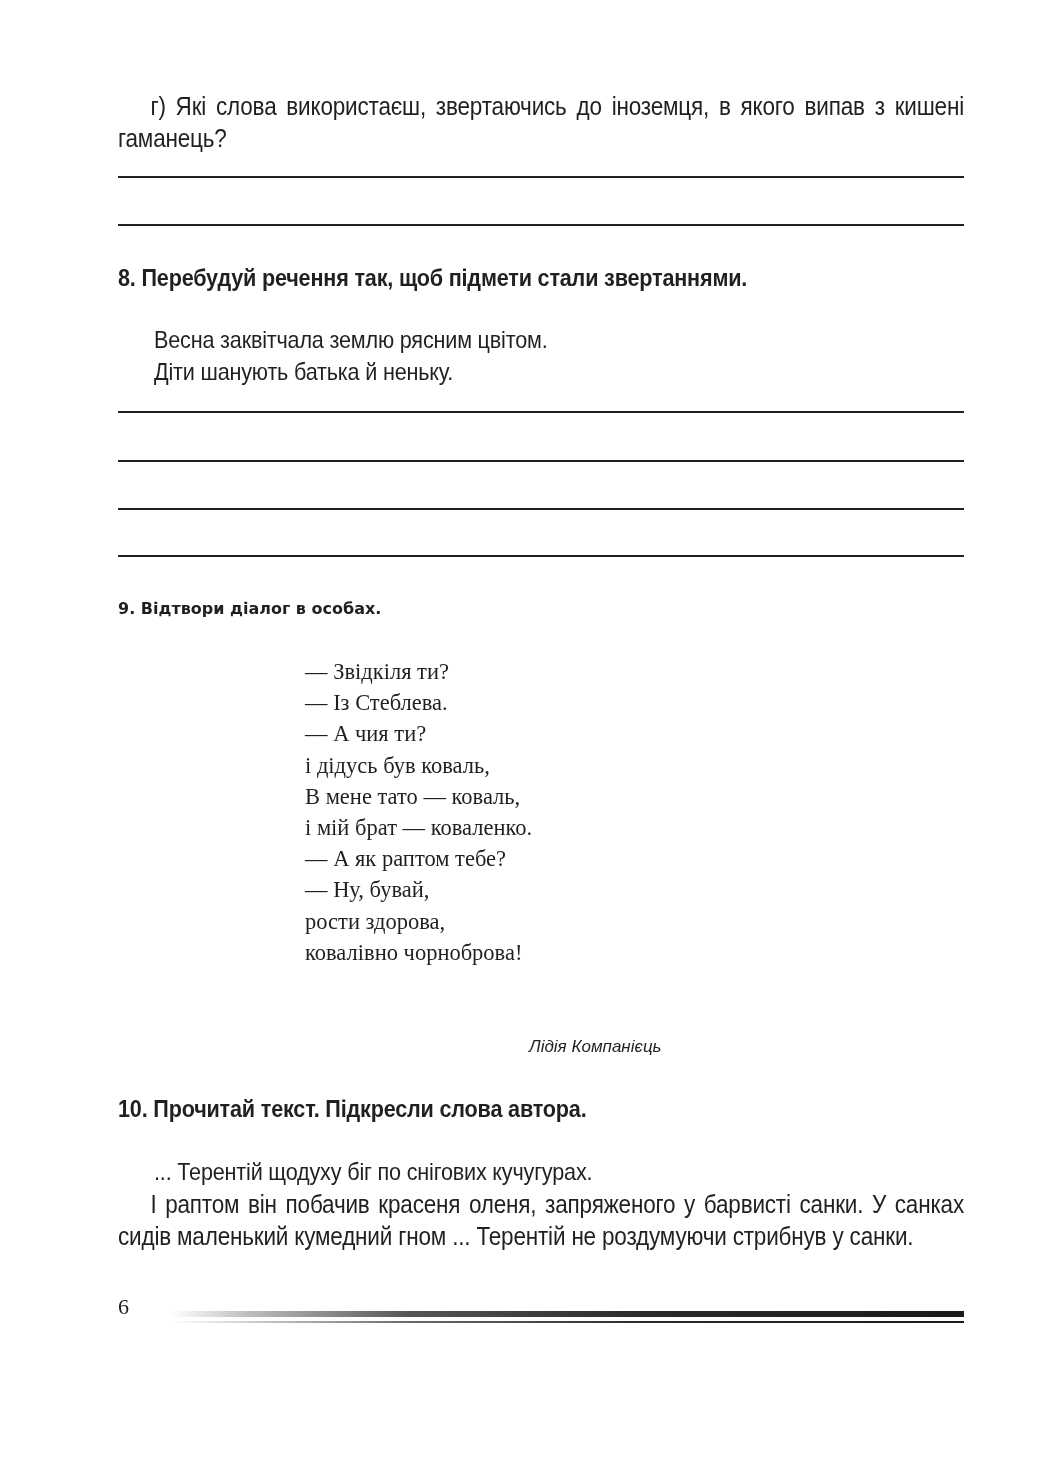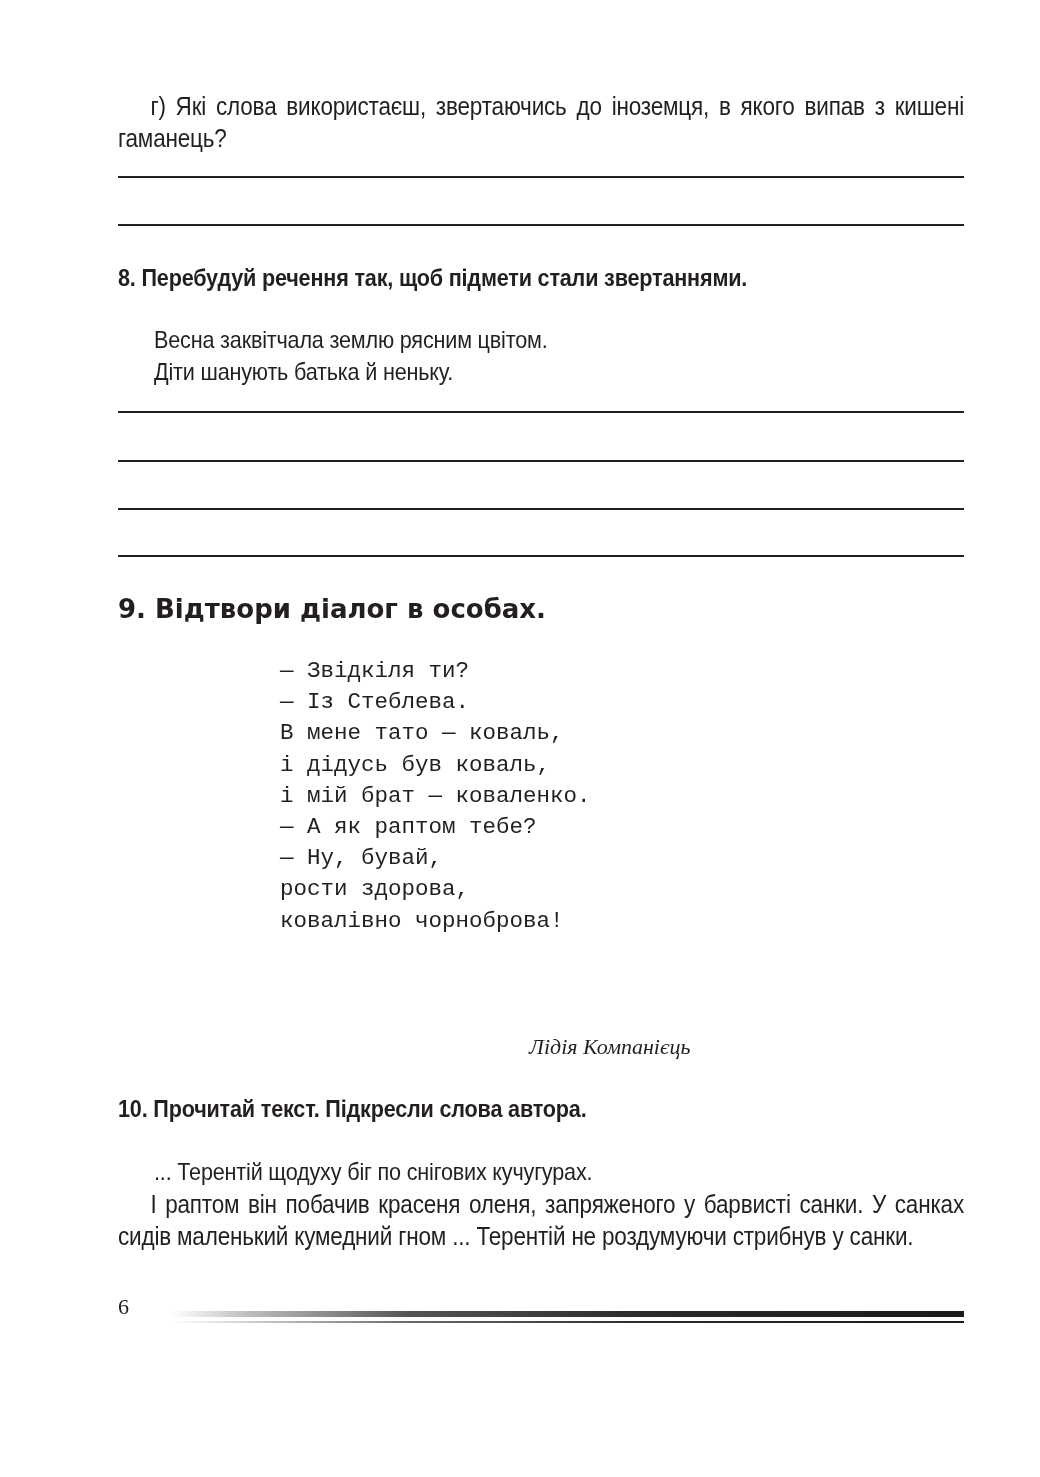--- a/index.html
+++ b/index.html
@@ -4,48 +4,49 @@
 <style>
   html, body { margin: 0; padding: 0; background: #ffffff; }
   body { width: 1040px; height: 1477px; position: relative; overflow: hidden; color: #231f20; }
   .narrow { font-family: "Liberation Sans", sans-serif; font-size: 25px; line-height: 32px; letter-spacing: -0.2px; transform-origin: left top; }
   .p { position: absolute; left: 118px; width: 846px; }
   .justify { text-align: justify; text-align-last: left; }
   .indent { text-indent: 36px; }
   .heading { position: absolute; left: 118px; font-family: "Liberation Sans", sans-serif; font-weight: bold; font-size: 24px; line-height: 30px; }
   .line { position: absolute; left: 118px; width: 846px; height: 0; border-top: 2px solid #231f20; }
   .plain { position: absolute; left: 154px; font-family: "Liberation Sans", sans-serif; font-size: 24px; line-height: 32px; }
-  .poem { position: absolute; left: 280px; font-family: Liberation Mono, monospace; font-size: 22.5px; line-height: 31.2px; }
+  .poem { position: absolute; left: 305px; font-family: Liberation Serif, serif; font-size: 22.5px; line-height: 31.2px; }
   .poem div { white-space: nowrap; }
-  .author { position: absolute; left: 529px; top: 1032px; font-family: Liberation Serif, serif; font-style: italic; font-size: 22px; line-height: 30px; }
+  .author { position: absolute; left: 529px; top: 1032px; font-family: Liberation Sans, sans-serif; font-style: italic; font-size: 17px; line-height: 30px; }
   .pagenum { position: absolute; left: 118px; top: 1294px; font-family: "Liberation Serif", serif; font-size: 22px; line-height: 26px; }
   .rule-thick { position: absolute; left: 170px; top: 1311px; width: 794px; height: 6px; background: linear-gradient(to right, #ffffff 0%, #bdbdbd 10%, #555555 30%, #2a2a2a 60%, #1a1a1a 100%); }
   .rule-thin { position: absolute; left: 170px; top: 1321px; width: 794px; height: 2px; background: linear-gradient(to right, #ffffff 0%, #cfcfcf 10%, #6a6a6a 30%, #2a2a2a 60%, #1a1a1a 100%); }
 </style>
 </head>
 <body>
 
 <div class="p narrow justify indent" style="top: 90px; transform: scaleX(0.9); width: 940px;">г) Які слова використаєш, звертаючись до іноземця, в якого випав з кишені гаманець?</div>
 <div class="line" style="top:176px;"></div>
 <div class="line" style="top:224px;"></div>
 
 <div class="heading narrow" style="top: 263px; font-size: 24px; transform: scaleX(0.9);">8. Перебудуй речення так, щоб підмети стали звертаннями.</div>
 <div class="plain narrow" style="top: 324px; transform: scaleX(0.9);">Весна заквітчала землю рясним цвітом.</div>
 <div class="plain narrow" style="top: 356px; transform: scaleX(0.9);">Діти шанують батька й неньку.</div>
 <div class="line" style="top:411px;"></div>
 <div class="line" style="top:460px;"></div>
 <div class="line" style="top:508px;"></div>
 <div class="line" style="top:555px;"></div>
 
-<div class="heading" style="top:594px; font-family:'DejaVu Sans', sans-serif; font-size:26px;">9. Відтвори діалог в особах.</div>
+<div class="heading" style="top:594px; font-family:'DejaVu Sans', sans-serif; font-size:16px;">9. Відтвори діалог в особах.</div>
 <div class="poem" style="top:656px;">
   <div>— Звідкіля ти?</div>
   <div>— Із Стеблева.</div>
+  <div>— А чия ти?</div>
+  <div>і дідусь був коваль,</div>
   <div>В мене тато — коваль,</div>
-  <div>і дідусь був коваль,</div>
   <div>і мій брат — коваленко.</div>
   <div>— А як раптом тебе?</div>
   <div>— Ну, бувай,</div>
   <div>рости здорова,</div>
   <div>ковалівно чорноброва!</div>
 </div>
 <div class="author">Лідія Компанієць</div>
 
 <div class="heading narrow" style="top: 1094px; font-size: 24px; transform: scaleX(0.9);">10. Прочитай текст. Підкресли слова автора.</div>
 <div class="plain narrow" style="top: 1156px; transform: scaleX(0.9);">... Терентій щодуху біг по снігових кучугурах.</div>

